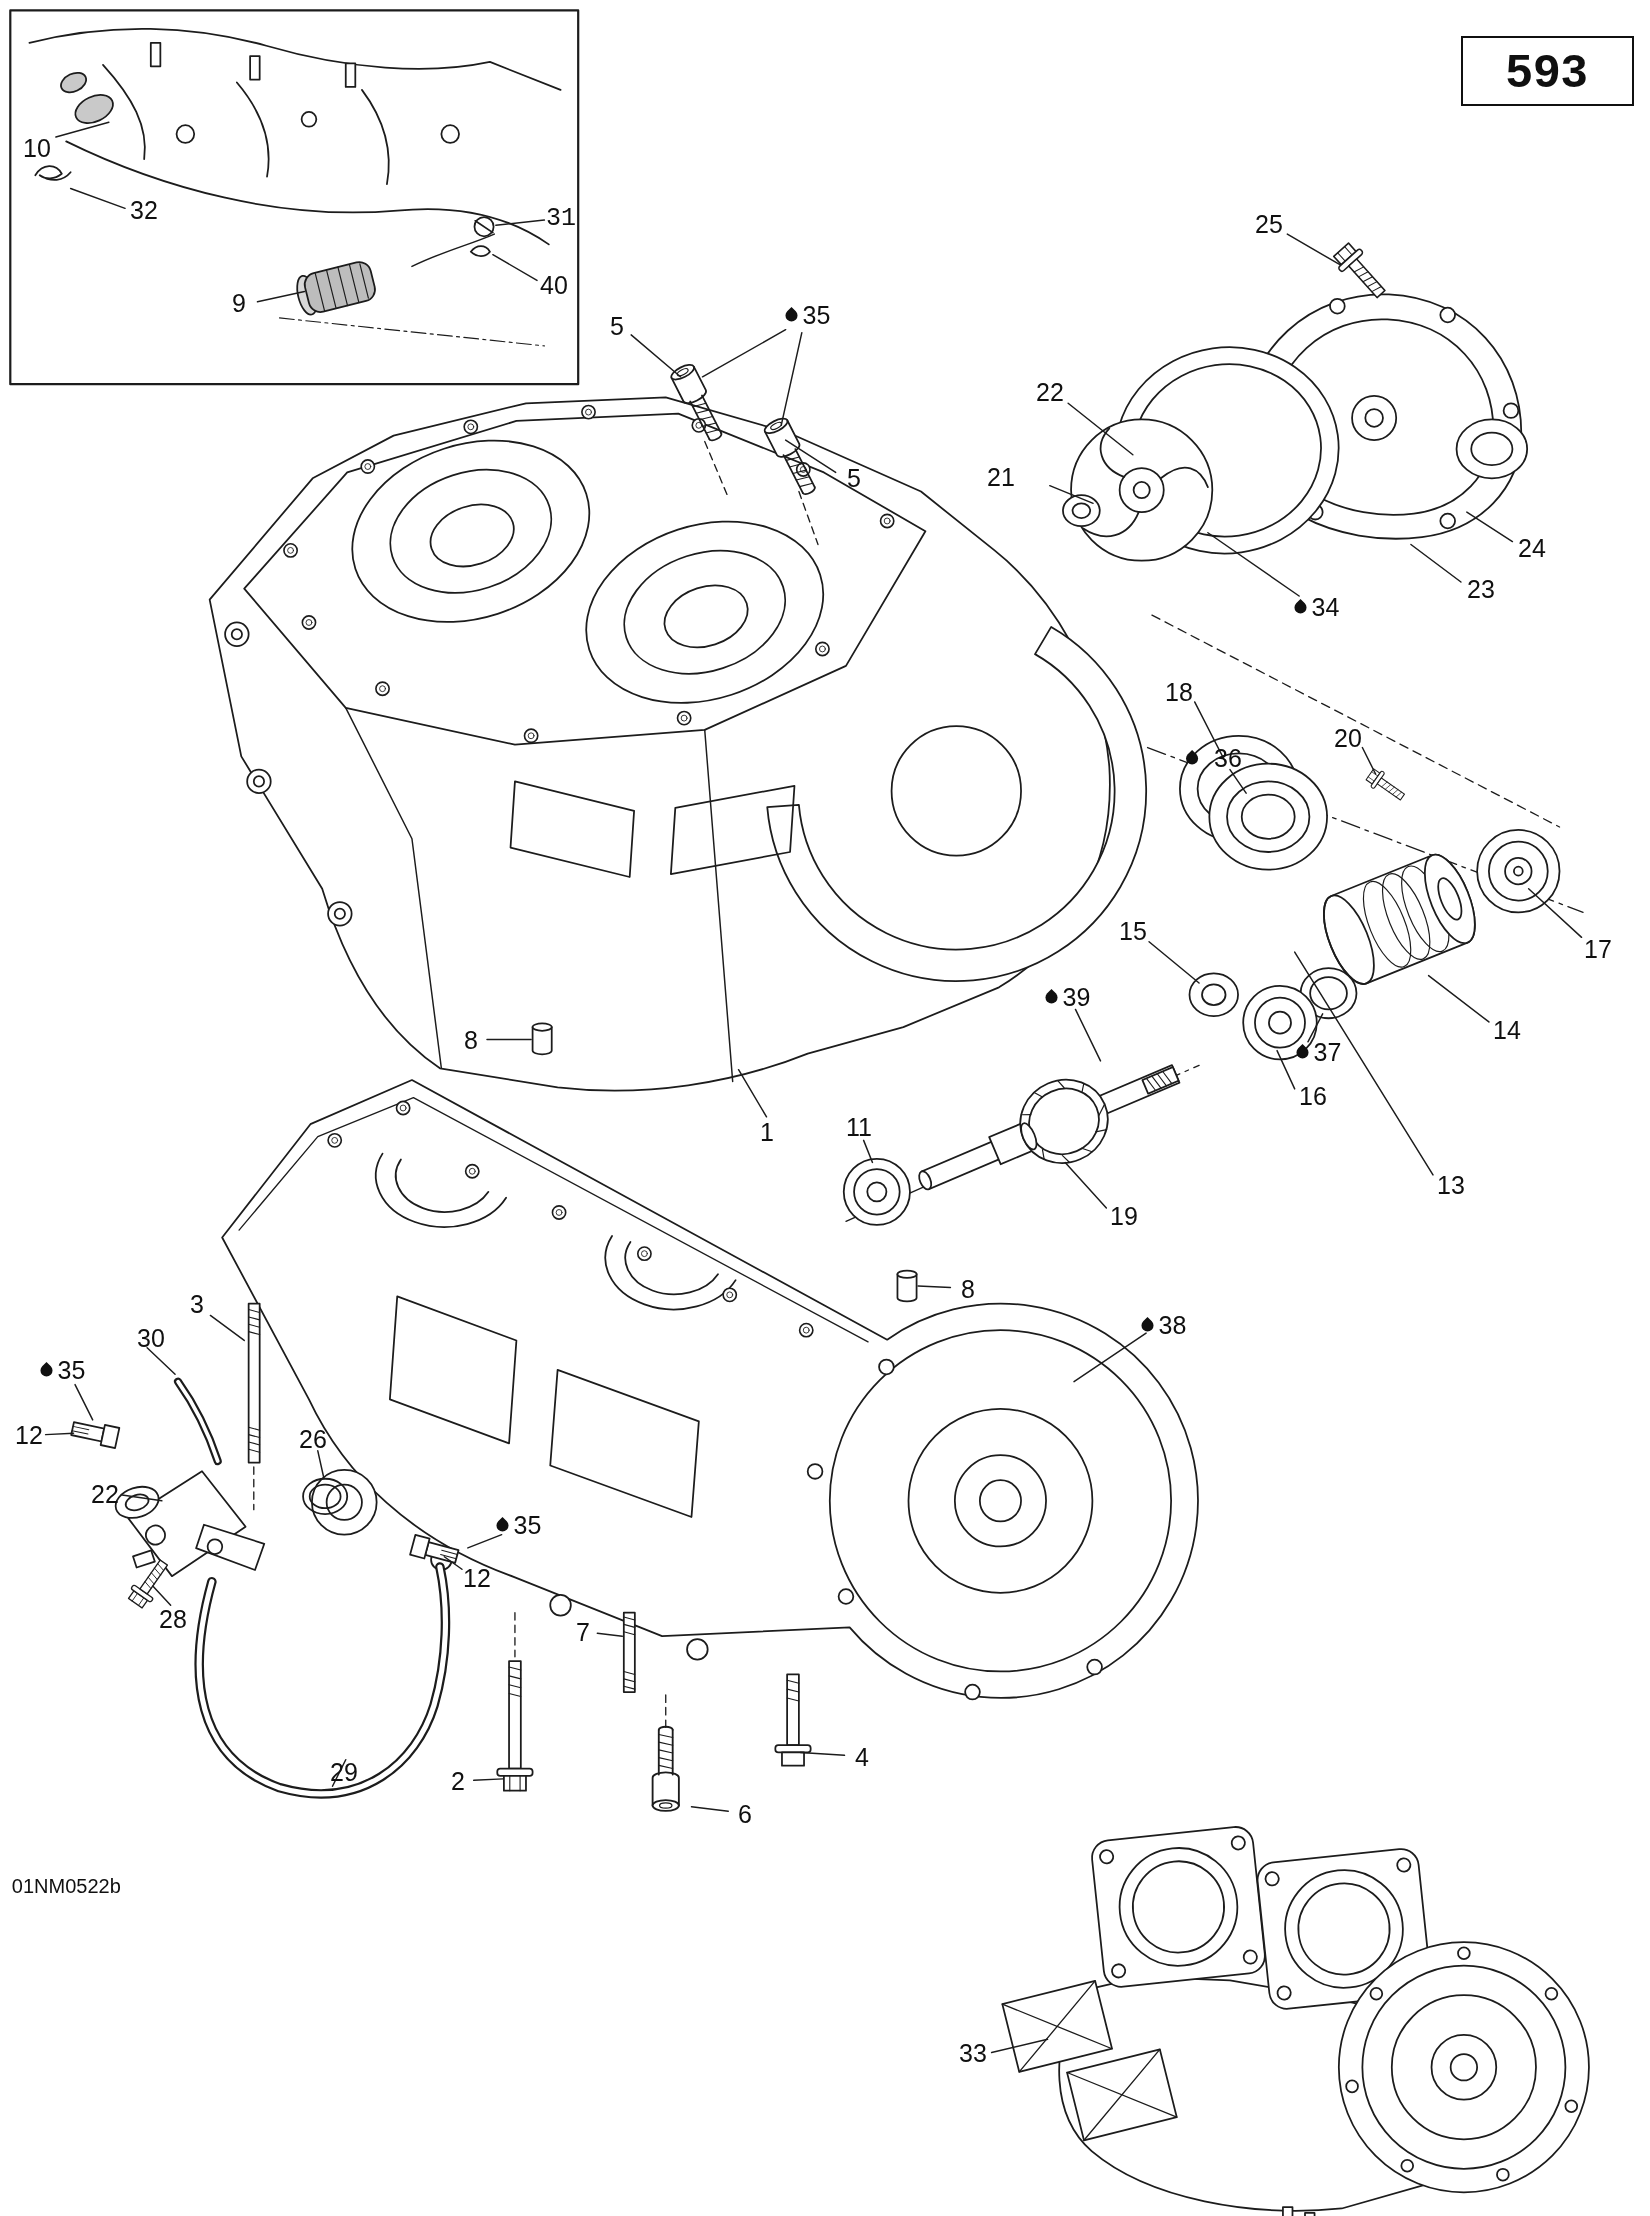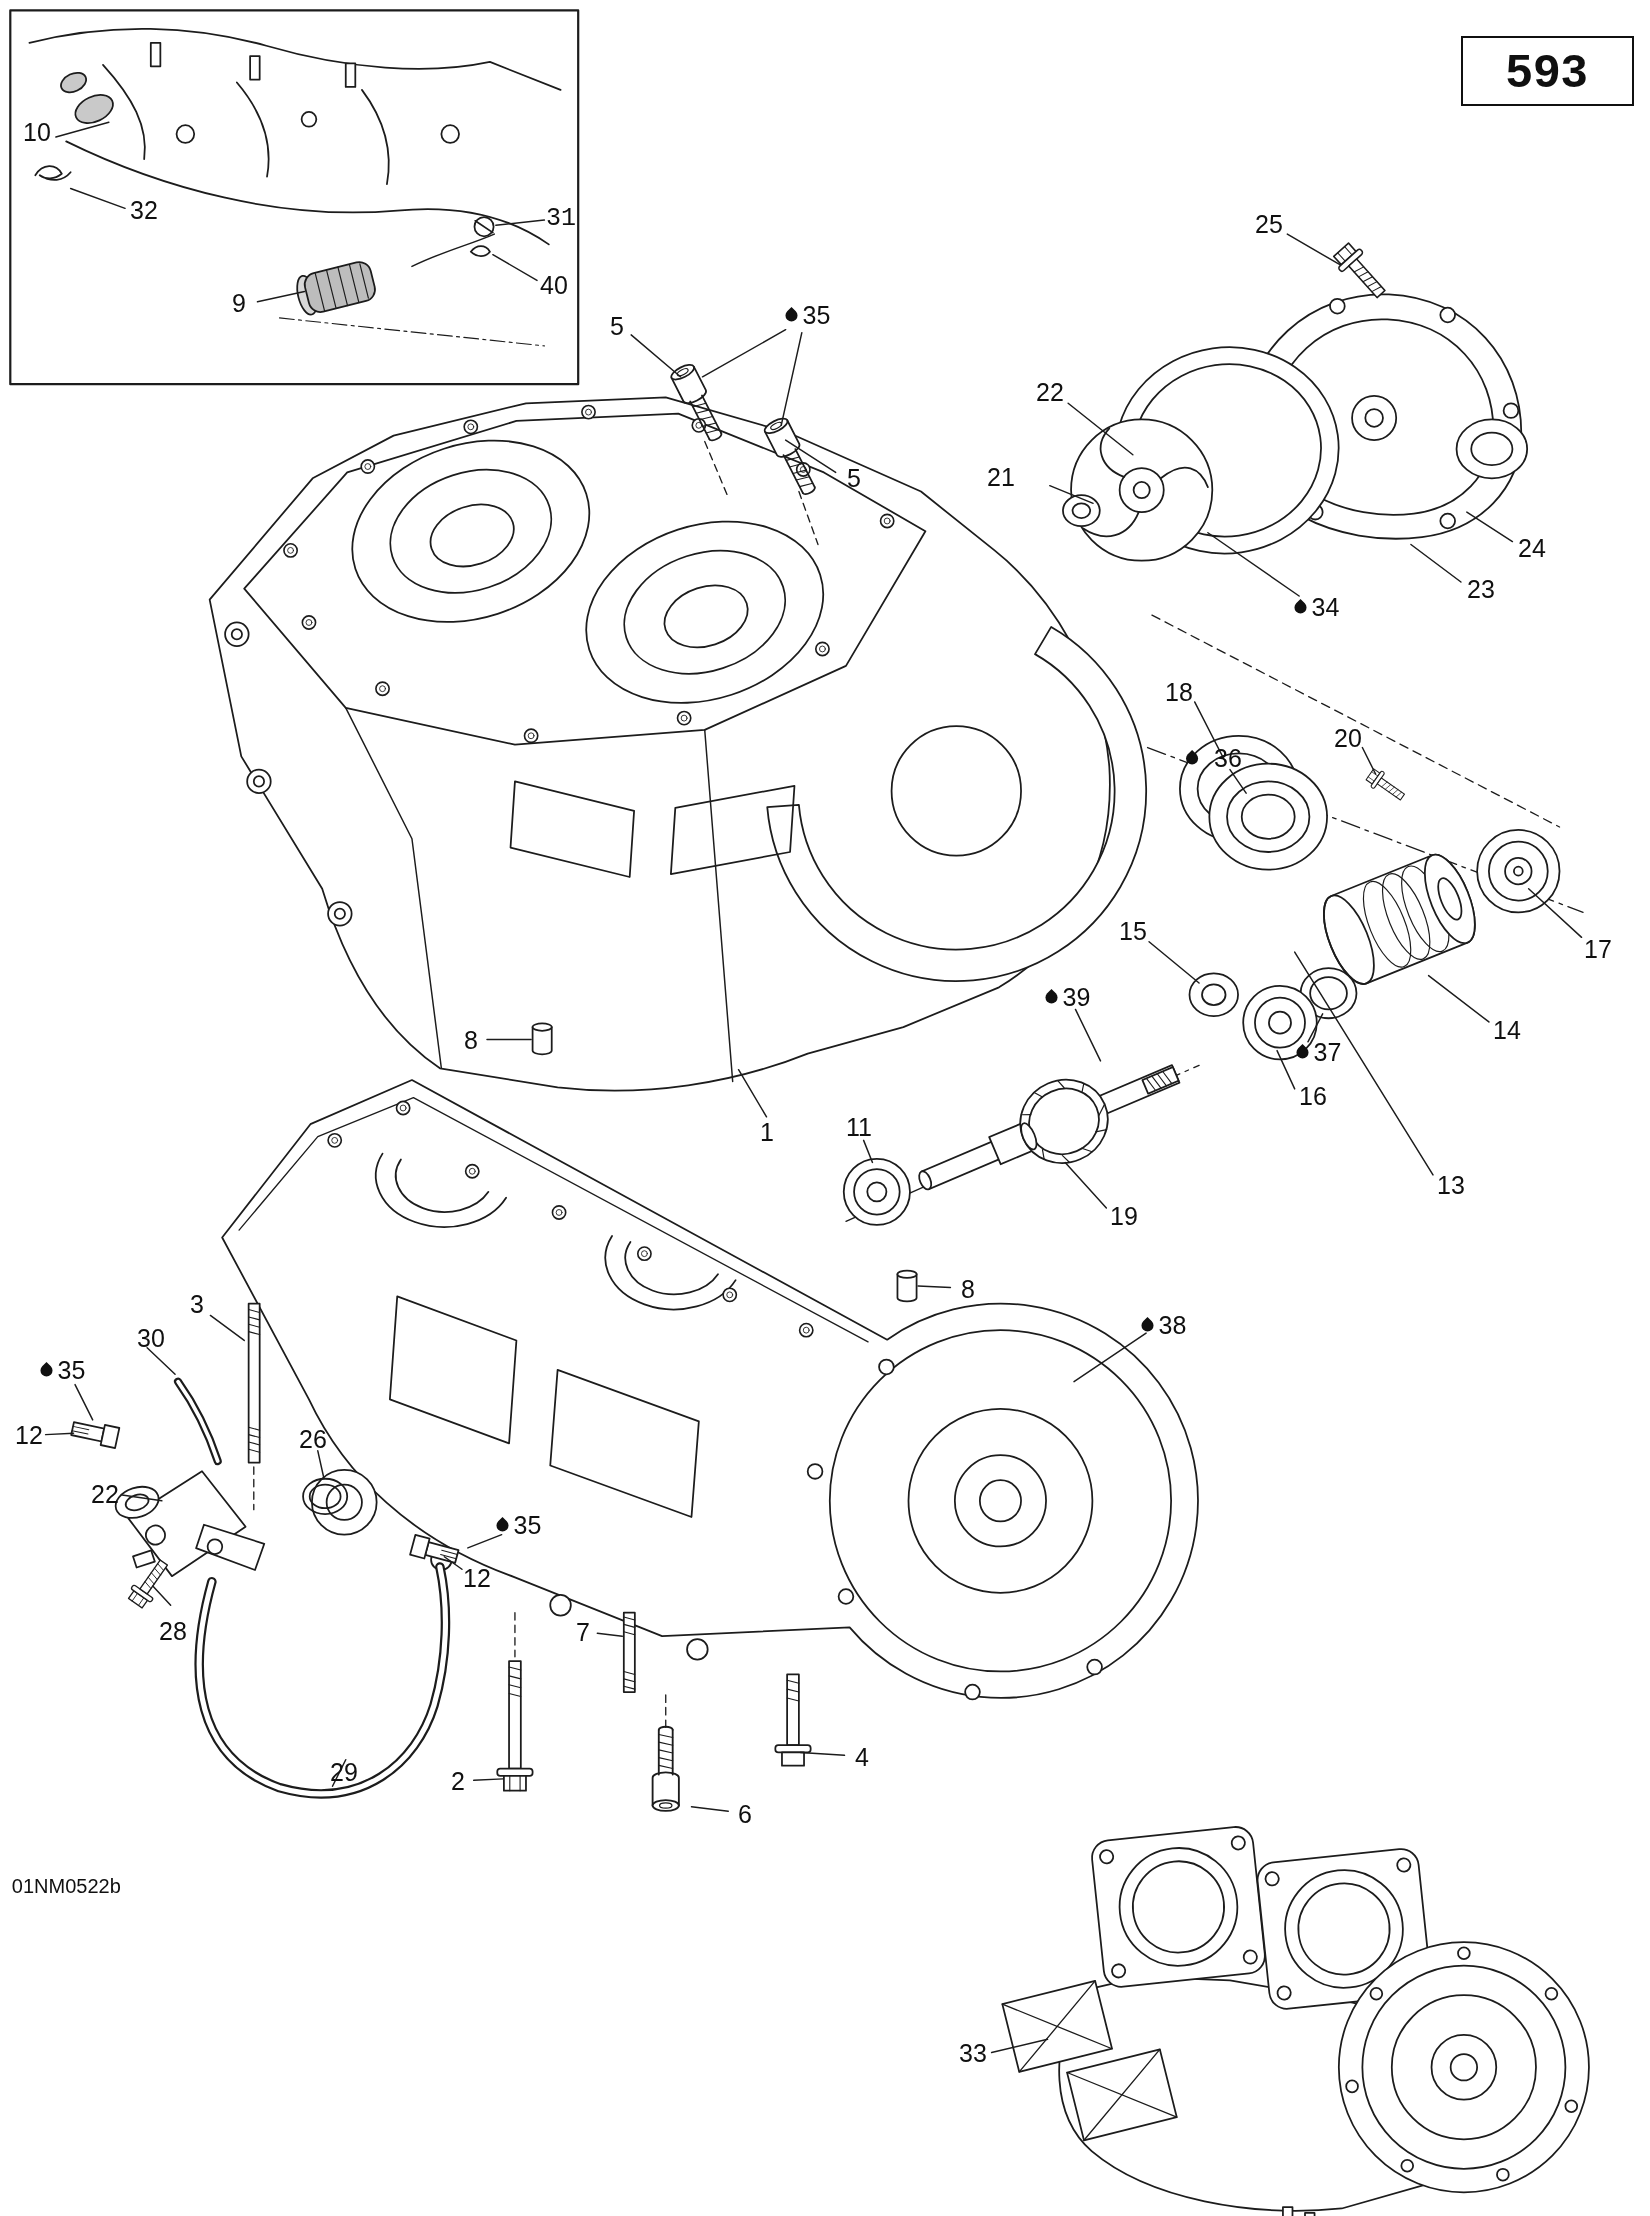--- a/index.html
+++ b/index.html
@@ -396,21 +396,21 @@
           <line x1="470" y1="2392" x2="452" y2="2428"></line>
           <line x1="644" y1="2420" x2="684" y2="2418"></line>
           <line x1="990" y1="2462" x2="940" y2="2456"></line>
           <line x1="1148" y1="2386" x2="1088" y2="2382"></line>
           <line x1="1348" y1="2790" x2="1424" y2="2772"></line>
         </g>
   </g>
 </svg>
 
 <div id="callout-layer">
-      <div class="callout" style="left: 37px; top: 132px; text-align: center;">
+      <div class="callout" style="left: 37px; top: 148px; text-align: center;">
         <span class="num">10</span>
       </div>
       <div class="callout" style="left: 144px; top: 210px;">
         <span class="num">32</span>
       </div>
       <div class="callout" style="left: 239px; top: 303px;">
         <span class="num">9</span>
       </div>
       <div class="callout" style="left: 561px; top: 218px; font-family: Liberation Mono, monospace;">
         <span class="num">31</span>
@@ -518,21 +518,21 @@
       <div class="callout" style="left: 105px; top: 1494px;">
         <span class="num">22</span>
       </div>
       <div class="callout" style="left: 519px; top: 1525px;">
         <span class="drop"></span>
         <span class="num">35</span>
       </div>
       <div class="callout" style="left: 477px; top: 1578px;">
         <span class="num">12</span>
       </div>
-      <div class="callout" style="left: 173px; top: 1619px; margin-top: 12px;">
+      <div class="callout" style="left: 173px; top: 1619px;">
         <span class="num">28</span>
       </div>
       <div class="callout" style="left: 583px; top: 1632px;">
         <span class="num">7</span>
       </div>
       <div class="callout" style="left: 344px; top: 1772px;">
         <span class="num">29</span>
       </div>
       <div class="callout" style="left: 458px; top: 1781px;">
         <span class="num">2</span>

